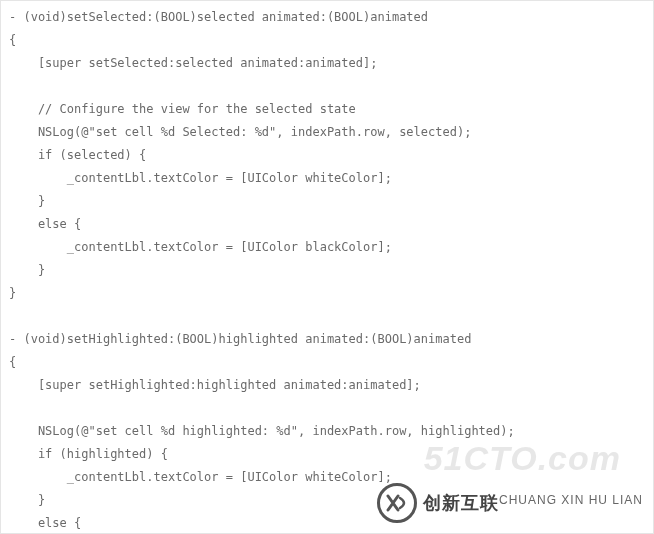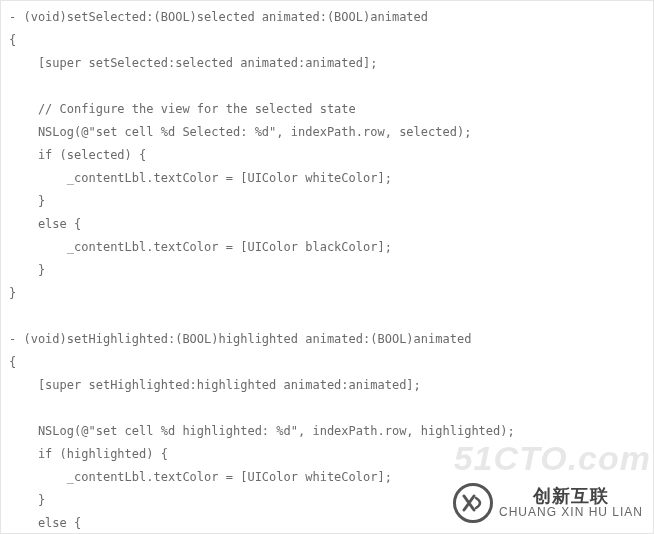--- a/index.html
+++ b/index.html
@@ -15,21 +15,21 @@
     position: relative;
     overflow: hidden;
     border: 1px solid #e5e5e5;
   }
   pre {
     font-family: inherit;
     white-space: pre;
   }
   .watermark1 {
     position: absolute;
-    right: 2px;
+    right: 32px;
     bottom: 64px;
     font-family: Arial, sans-serif;
     font-size: 34px;
     font-weight: 900;
     font-style: italic;
     letter-spacing: 1px;
     color: rgba(120,120,120,0.18);
     pointer-events: none;
   }
   .watermark2 {
@@ -45,25 +45,24 @@
     width: 40px;
     height: 40px;
     border: 3px solid #555;
     border-radius: 50%;
     position: relative;
     background: #fff;
   }
   .wm-logo svg { position:absolute; top:50%; left:50%; transform:translate(-50%,-50%); }
   .wm-text {
     display: flex;
-    flex-direction: column;
+    flex-direction: row;
     font-family: "Microsoft YaHei", Arial, sans-serif;
     color: #444;
     line-height: 1.05;
-    text-align: center;
   }
   .wm-cn { font-size: 18px; font-weight: 700; letter-spacing: 1px; }
   .wm-en { font-size: 12px; letter-spacing: 1px; color:#666; }
 </style>
 </head>
 <body>
 
 <pre><code>- (void)setSelected:(BOOL)selected animated:(BOOL)animated
 {
     [super setSelected:selected animated:animated];

